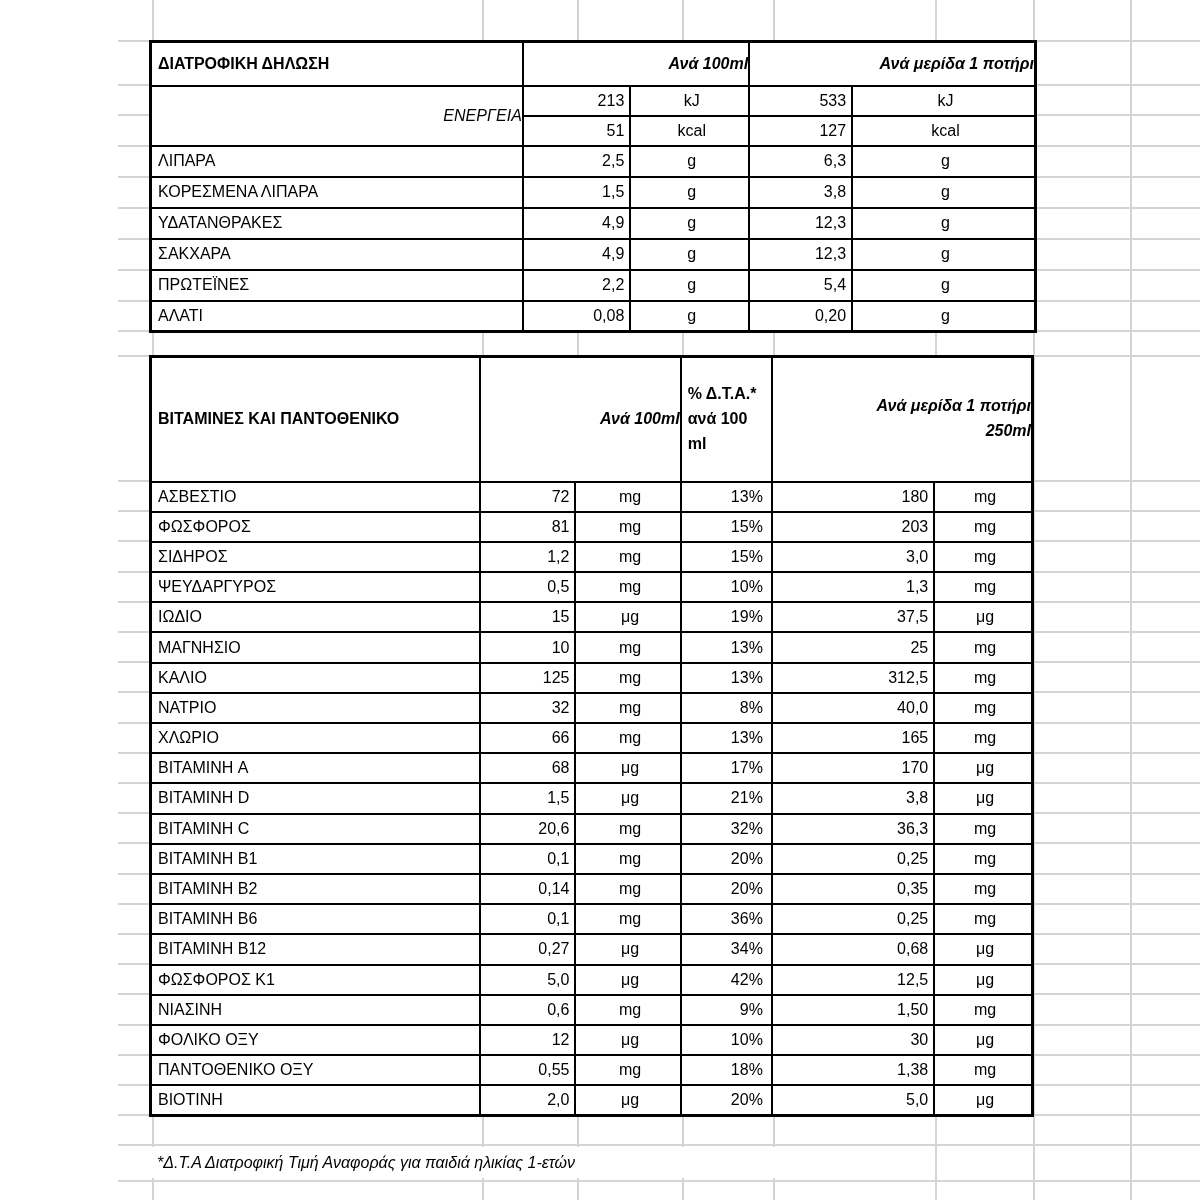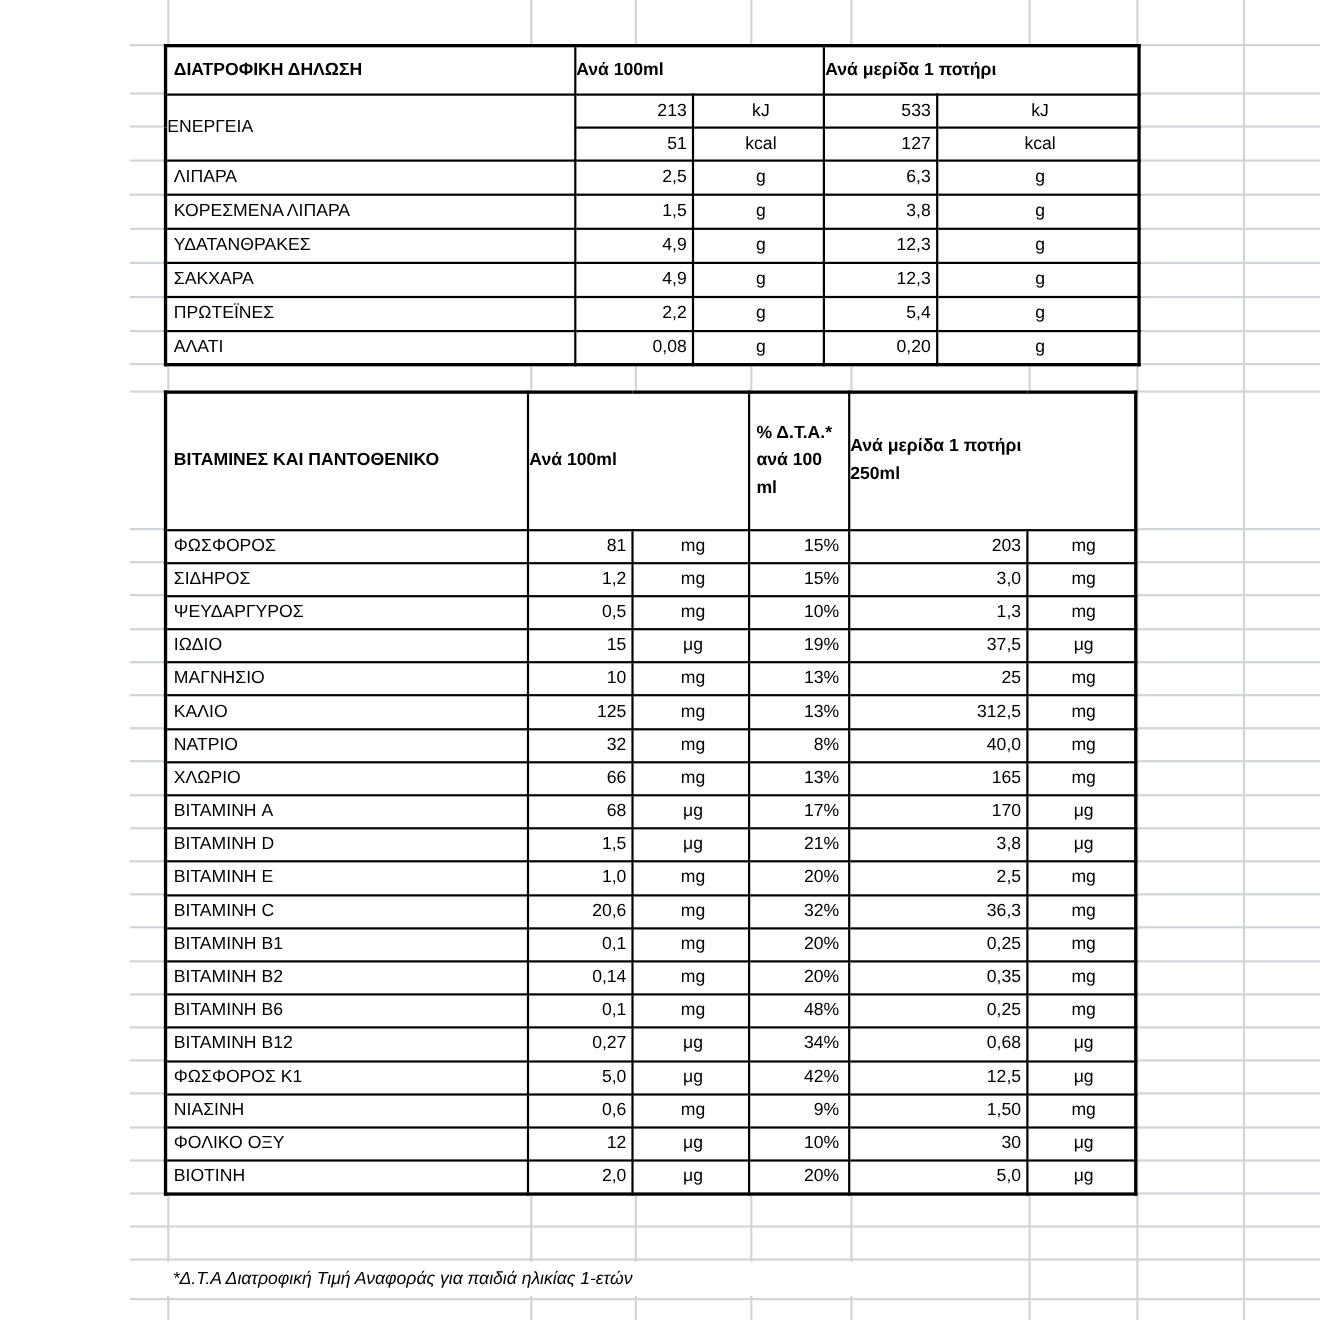--- a/index.html
+++ b/index.html
@@ -8,21 +8,21 @@
   
   #grid{position:absolute;inset:0;z-index:0;}
   #grid .gh{position:absolute;height:2px;background:#d2d5d8;}
   #grid .gv{position:absolute;width:2px;background:#d2d5d8;}
   
   table{position:absolute;border-collapse:collapse;table-layout:fixed;background:#fff;z-index:1;}
   #t1,#t2{border:3px solid #000;}
   td{border:2px solid #000;font-size:16px;vertical-align:middle;padding:0;overflow:hidden;}
   .b{font-weight:bold;}
   .lbl{text-align:left;padding-left:6px;}
-  .c{text-align:left;}
+  .c{text-align:right;font-style:italic;}
   .num{text-align:right;padding-right:5px;}
   .unit{text-align:center;padding-left:4px;}
   .pct{text-align:right;padding-right:8px;}
   .pre{white-space:pre-line;line-height:1.55;}
   #t1{left:149px;top:40px;width:888px;padding-left:20px;}
   #t2{left:149px;top:355px;width:885px;}
   #t1 tr.hdr{height:44px;}
   #t1 tr.er{height:30px;}
   #t1 tr.r{height:31px;}
   #t2 tr.hdr{height:125px;}
@@ -173,20 +173,28 @@
       <tr class="hdr">
         <td class="lbl b">ΒΙΤΑΜΙΝΕΣ ΚΑΙ ΠΑΝΤΟΘΕΝΙΚΟ</td>
         <td class="c b" colspan="2">Ανά 100ml</td>
         <td class="lbl b pre">% Δ.Τ.Α.*
 ανά 100
 ml</td>
         <td class="c b pre" colspan="2">Ανά μερίδα 1 ποτήρι
 250ml</td>
       </tr>
 
+        <tr class="r">
+          <td class="lbl">ΑΣΒΕΣΤΙΟ</td>
+          <td class="num">72</td>
+          <td class="unit">mg</td>
+          <td class="pct">13%</td>
+          <td class="num">180</td>
+          <td class="unit">mg</td>
+        </tr>
 
         <tr class="r">
           <td class="lbl">ΦΩΣΦΟΡΟΣ</td>
           <td class="num">81</td>
           <td class="unit">mg</td>
           <td class="pct">15%</td>
           <td class="num">203</td>
           <td class="unit">mg</td>
         </tr>
 
@@ -264,28 +272,20 @@
 
         <tr class="r">
           <td class="lbl">ΒΙΤΑΜΙΝΗ D</td>
           <td class="num">1,5</td>
           <td class="unit">μg</td>
           <td class="pct">21%</td>
           <td class="num">3,8</td>
           <td class="unit">μg</td>
         </tr>
 
-        <tr class="r">
-          <td class="lbl">ΒΙΤΑΜΙΝΗ E</td>
-          <td class="num">1,0</td>
-          <td class="unit">mg</td>
-          <td class="pct">20%</td>
-          <td class="num">2,5</td>
-          <td class="unit">mg</td>
-        </tr>
 
         <tr class="r">
           <td class="lbl">ΒΙΤΑΜΙΝΗ C</td>
           <td class="num">20,6</td>
           <td class="unit">mg</td>
           <td class="pct">32%</td>
           <td class="num">36,3</td>
           <td class="unit">mg</td>
         </tr>
 
@@ -304,21 +304,21 @@
           <td class="unit">mg</td>
           <td class="pct">20%</td>
           <td class="num">0,35</td>
           <td class="unit">mg</td>
         </tr>
 
         <tr class="r">
           <td class="lbl">ΒΙΤΑΜΙΝΗ B6</td>
           <td class="num">0,1</td>
           <td class="unit">mg</td>
-          <td class="pct">48%</td>
+          <td class="pct">36%</td>
           <td class="num">0,25</td>
           <td class="unit">mg</td>
         </tr>
 
         <tr class="r">
           <td class="lbl">ΒΙΤΑΜΙΝΗ B12</td>
           <td class="num">0,27</td>
           <td class="unit">μg</td>
           <td class="pct">34%</td>
           <td class="num">0,68</td>
@@ -345,20 +345,28 @@
 
         <tr class="r">
           <td class="lbl">ΦΟΛΙΚΟ ΟΞΥ</td>
           <td class="num">12</td>
           <td class="unit">μg</td>
           <td class="pct">10%</td>
           <td class="num">30</td>
           <td class="unit">μg</td>
         </tr>
 
+        <tr class="r">
+          <td class="lbl">ΠΑΝΤΟΘΕΝΙΚΟ ΟΞΥ</td>
+          <td class="num">0,55</td>
+          <td class="unit">mg</td>
+          <td class="pct">18%</td>
+          <td class="num">1,38</td>
+          <td class="unit">mg</td>
+        </tr>
 
         <tr class="r">
           <td class="lbl">ΒΙΟΤΙΝΗ</td>
           <td class="num">2,0</td>
           <td class="unit">μg</td>
           <td class="pct">20%</td>
           <td class="num">5,0</td>
           <td class="unit">μg</td>
         </tr>
 

